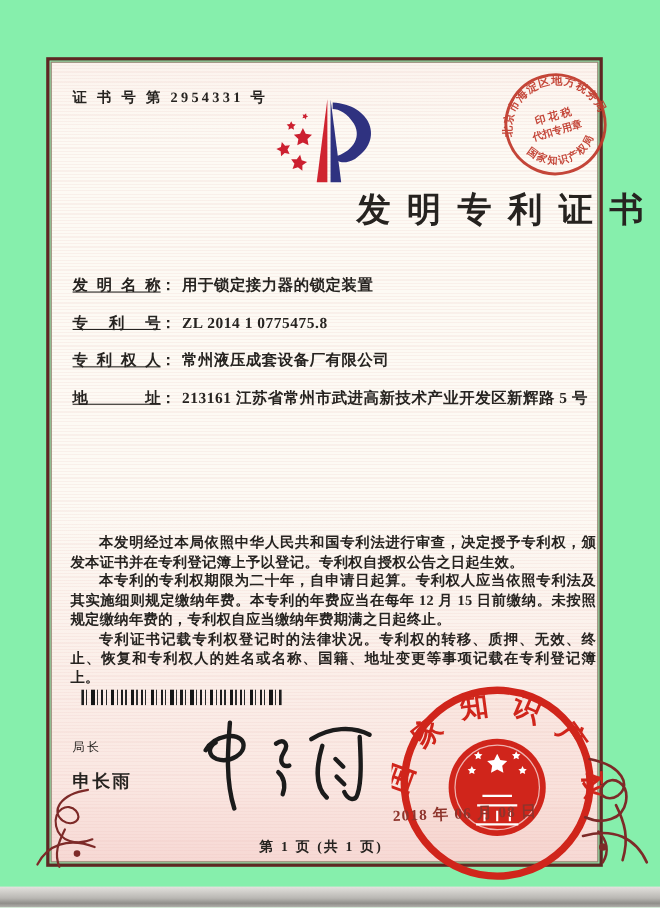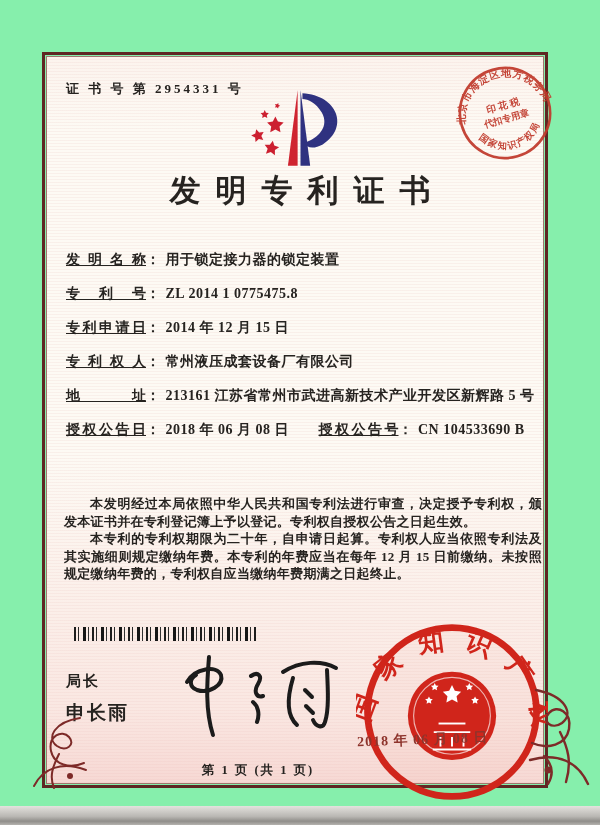--- a/index.html
+++ b/index.html
@@ -20,49 +20,49 @@
   .frame-inner{position:absolute;inset:1px;border:1px solid #a2766e;}
   .pattern{position:absolute;inset:2px;
     background:
       linear-gradient(180deg,rgba(246,214,209,0.18) 0%,rgba(252,248,242,0) 10%,rgba(252,248,242,0) 55%,rgba(244,196,192,0.35) 90%,rgba(240,183,180,0.5) 100%),
       repeating-linear-gradient(0deg,rgba(214,148,144,0.10) 0px,rgba(214,148,144,0.10) 1px,rgba(255,255,255,0) 1px,rgba(255,255,255,0) 3px),
       #fdfaf4;}
 
   .cert-number{position:absolute;left:66px;top:80px;font-size:13px;font-weight:bold;letter-spacing:3px;}
 
   .logo{position:absolute;left:228px;top:84px;}
-  .title{position:absolute;left:0;top:170px;width:600px;text-align:center;
+  .title{position:absolute;left:0;top:170px;width:600px;text-align:right;
     font-size:31px;font-weight:bold;letter-spacing:15px;padding-left:15px;box-sizing:border-box;}
 
   .fields{position:absolute;left:66px;top:251px;width:470px;}
   .frow{height:20px;margin-bottom:14px;font-size:14px;font-weight:bold;white-space:nowrap;}
   .flabel{display:inline-block;width:80px;text-align:justify;text-align-last:justify;vertical-align:top;text-decoration:underline;}
   .fcolon{display:inline-block;margin-right:2px;}
   .fvalue{letter-spacing:0.5px;}
   .grant-no{margin-left:26px;}
 
-  .bodytext{position:absolute;left:64px;top:484px;width:478px;margin-top:11px;}
+  .bodytext{position:absolute;left:64px;top:484px;width:478px;}
   .bodytext p{margin:0;font-size:13px;font-weight:600;line-height:17.6px;
     text-indent:2em;letter-spacing:0.3px;text-align:justify;}
 
   .barcode{position:absolute;left:74px;top:627px;width:182px;height:14px;
     background:repeating-linear-gradient(90deg,
       #1d1d1d 0 2px,transparent 2px 4px,#2a2a2a 4px 5px,transparent 5px 9px,
       #161616 9px 12px,transparent 12px 14px,#333 14px 15px,transparent 15px 18px);}
 
-  .officer-title{position:absolute;left:66px;top:672px;font-size:15px;font-weight:bold;letter-spacing:2px;}
-  .officer-name{position:absolute;left:66px;top:700px;font-size:19px;font-weight:bold;letter-spacing:2px;}
+  .officer-title{position:absolute;left:66px;top:672px;font-size:11px;font-weight:normal;letter-spacing:2px;}
+  .officer-name{position:absolute;left:66px;top:700px;font-size:16px;font-weight:bold;letter-spacing:2px;}
   .signature{position:absolute;left:165px;top:648px;}
 
   .seal{position:absolute;left:356px;top:616px;}
   .seal-date{position:absolute;left:357px;top:731px;font-size:14px;font-weight:bold;
     color:#8e342c;letter-spacing:1px;transform:rotate(-2deg);}
 
   .footer{position:absolute;left:0;top:762px;width:516px;text-align:center;
-    font-size:12.5px;font-weight:bold;letter-spacing:2px;}
+    font-size:12.5px;font-weight:bold;letter-spacing:2px;padding-left:34px;}
 
   .tax-stamp{position:absolute;left:452px;top:60px;opacity:0.93;}
   .flourish-left{position:absolute;left:26px;top:714px;}
   .flourish-right{position:absolute;left:518px;top:686px;transform:scaleX(-1);}
 </style>
 </head>
 <body>
 
 <div id="page">
 
@@ -113,42 +113,33 @@
   <div class="fields">
     <div class="frow">
       <span class="flabel">发明名称</span><span class="fcolon">：</span>
       <span class="fvalue">用于锁定接力器的锁定装置</span>
     </div>
     <div class="frow">
       <span class="flabel">专利号</span><span class="fcolon">：</span>
       <span class="fvalue">ZL 2014 1 0775475.8</span>
     </div>
     <div class="frow">
-      <span class="flabel">专利申请日</span><span class="fcolon">：</span>
-      <span class="fvalue">2014 年 12 月 15 日</span>
-    </div>
-    <div class="frow">
       <span class="flabel">专利权人</span><span class="fcolon">：</span>
       <span class="fvalue">常州液压成套设备厂有限公司</span>
     </div>
     <div class="frow">
       <span class="flabel">地址</span><span class="fcolon">：</span>
       <span class="fvalue">213161 江苏省常州市武进高新技术产业开发区新辉路 5 号</span>
-    </div>
-    <div class="frow">
-      <span class="flabel">授权公告日</span><span class="fcolon">：</span>
-      <span class="fvalue">2018 年 06 月 08 日</span>
-      <span class="flabel grant-no">授权公告号</span><span class="fcolon">：</span>
-      <span class="fvalue">CN 104533690 B</span>
     </div>
   </div>
 
   <div class="bodytext">
     <p>本发明经过本局依照中华人民共和国专利法进行审查，决定授予专利权，颁发本证书并在专利登记簿上予以登记。专利权自授权公告之日起生效。</p>
     <p>本专利的专利权期限为二十年，自申请日起算。专利权人应当依照专利法及其实施细则规定缴纳年费。本专利的年费应当在每年 12 月 15 日前缴纳。未按照规定缴纳年费的，专利权自应当缴纳年费期满之日起终止。</p>
+    <p>专利证书记载专利权登记时的法律状况。专利权的转移、质押、无效、终止、恢复和专利权人的姓名或名称、国籍、地址变更等事项记载在专利登记簿上。</p>
   </div>
 
   <div class="barcode"></div>
 
   <div class="officer-title">局长</div>
   <div class="officer-name">申长雨</div>
 
   <svg class="signature" width="190" height="95" viewBox="0 0 190 95">
     <g stroke="#1b1b1b" stroke-width="4" fill="none" stroke-linecap="round" stroke-linejoin="round">
       <path d="M22,34 C30,20 52,17 56,27 C59,37 44,46 32,42 C24,39 24,31 31,27"></path>

